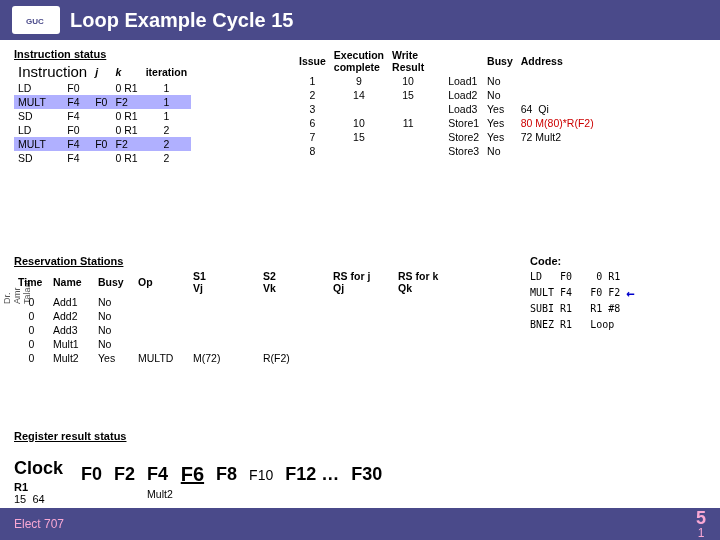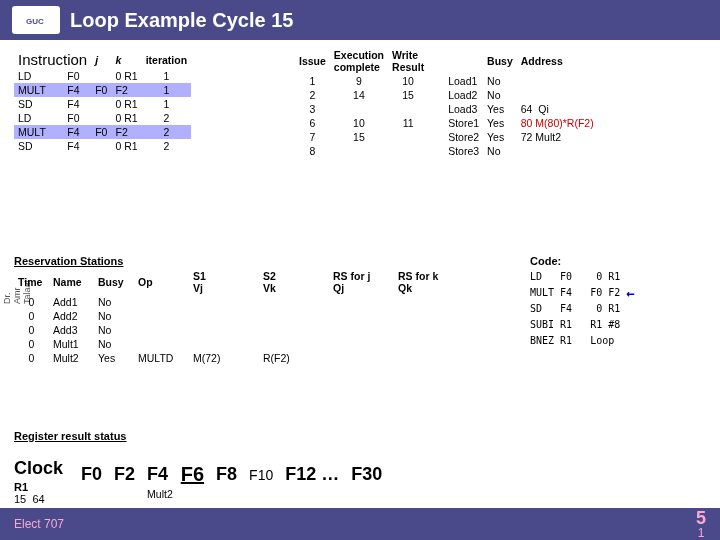--- a/index.html
+++ b/index.html
@@ -96,20 +96,21 @@
     </svg>
   </div>
   <span>Loop Example Cycle 15</span>
 </div>
 
 <div id="main">
 
   <div style="position:absolute;left:2px;top:240px;writing-mode:vertical-rl;transform:rotate(180deg);font-size:9px;color:#555;">Dr. Amr Talaat</div>
 
   <div style="position:absolute;left:14px;top:8px;">
+    <div class="section-label">Instruction status</div>
     <table style="margin-top:2px;">
       <thead>
         <tr>
           <td colspan="2" style="font-weight:normal;font-size:15px;">Instruction</td>
           <td style="font-weight:bold;font-style:italic;">j</td>
           <td style="font-weight:bold;font-style:italic;">k</td>
           <td style="font-weight:bold;">iteration</td>
         </tr>
       </thead>
       <tbody>
@@ -292,21 +293,20 @@
         </tr>
       </tbody>
     </table>
   </div>
 
   <div style="position:absolute;left:530px;top:215px;">
     <div style="font-weight:bold;margin-bottom:2px;">Code:</div>
     <div style="font-family:monospace;font-size:10px;line-height:16px;">
       <div>LD&nbsp;&nbsp;&nbsp;F0&nbsp;&nbsp;&nbsp;&nbsp;0 R1</div>
       <div style="display:flex;align-items:center;">MULT F4&nbsp;&nbsp;&nbsp;F0 F2&nbsp;<span class="arrow-right">←</span></div>
-      <div>SD&nbsp;&nbsp;&nbsp;F4&nbsp;&nbsp;&nbsp;&nbsp;0 R1</div>
       <div>SUBI R1&nbsp;&nbsp;&nbsp;R1 #8</div>
       <div>BNEZ R1&nbsp;&nbsp;&nbsp;Loop</div>
     </div>
   </div>
 
   <div style="position:absolute;left:14px;top:390px;">
     <div class="section-label">Register result status</div>
     <div style="display:flex;align-items:flex-start;margin-top:16px;gap:14px;">
       <div>
         <div style="font-size:18px;font-weight:bold;">Clock</div>

